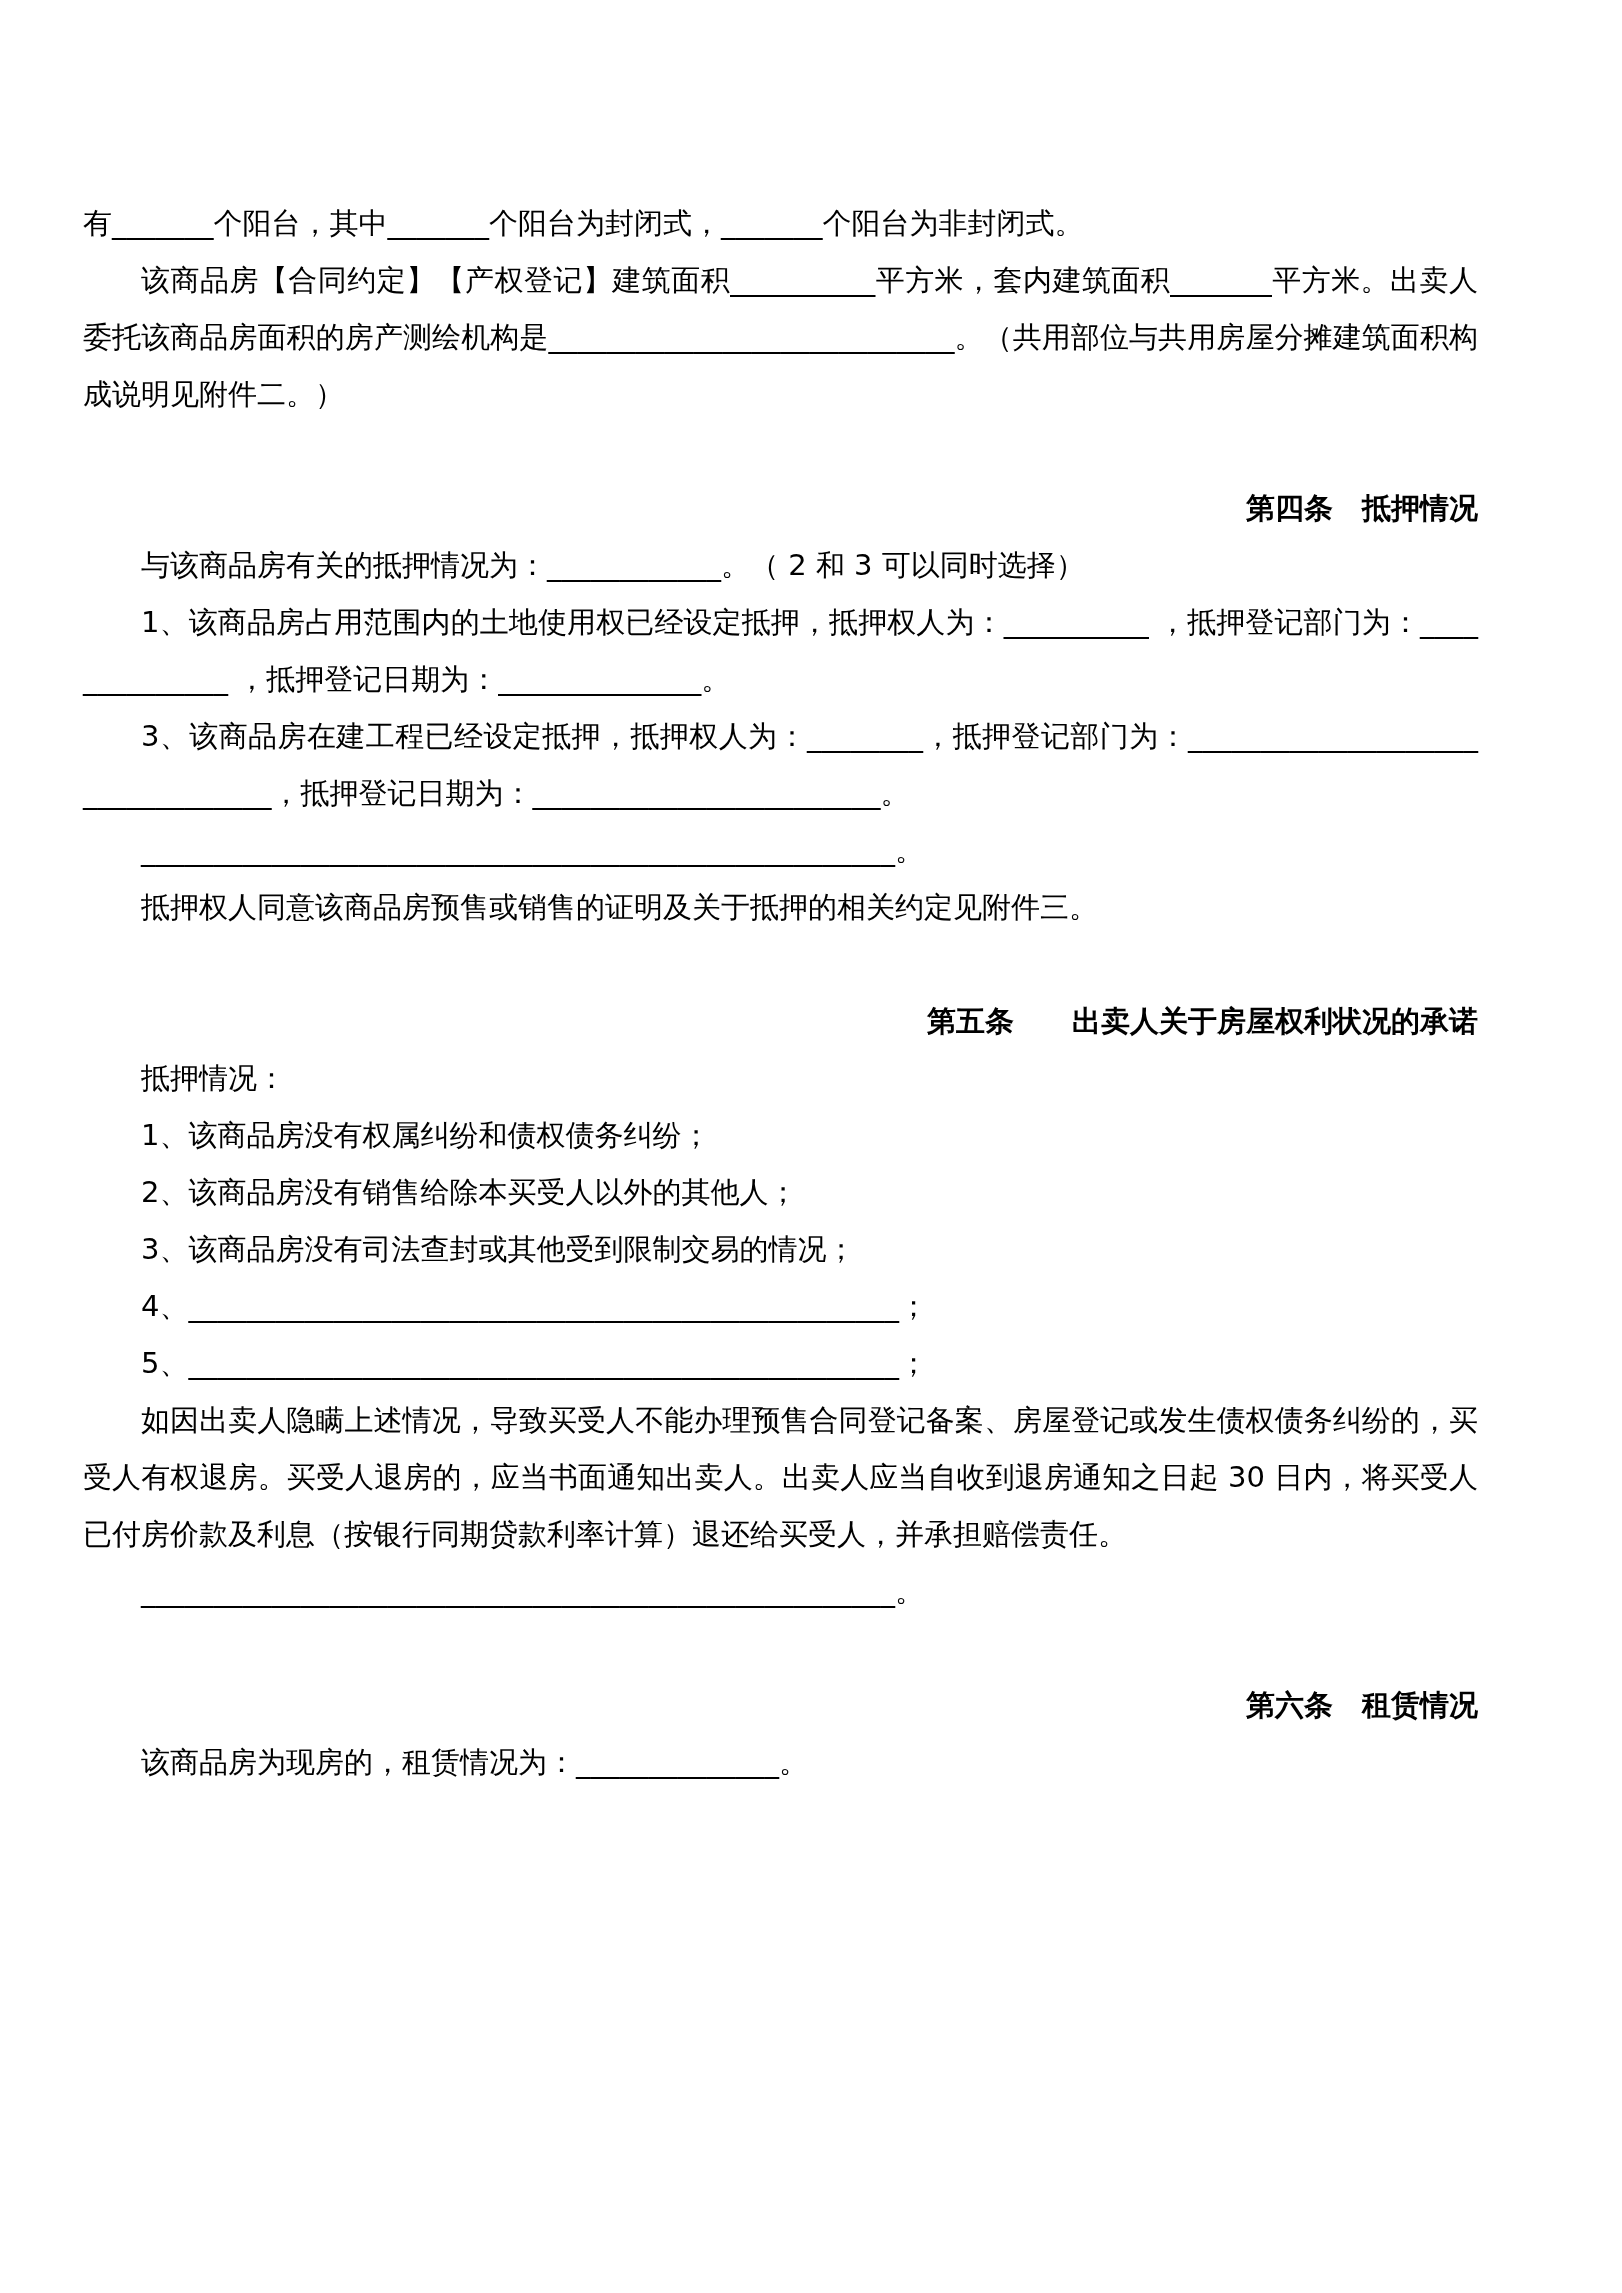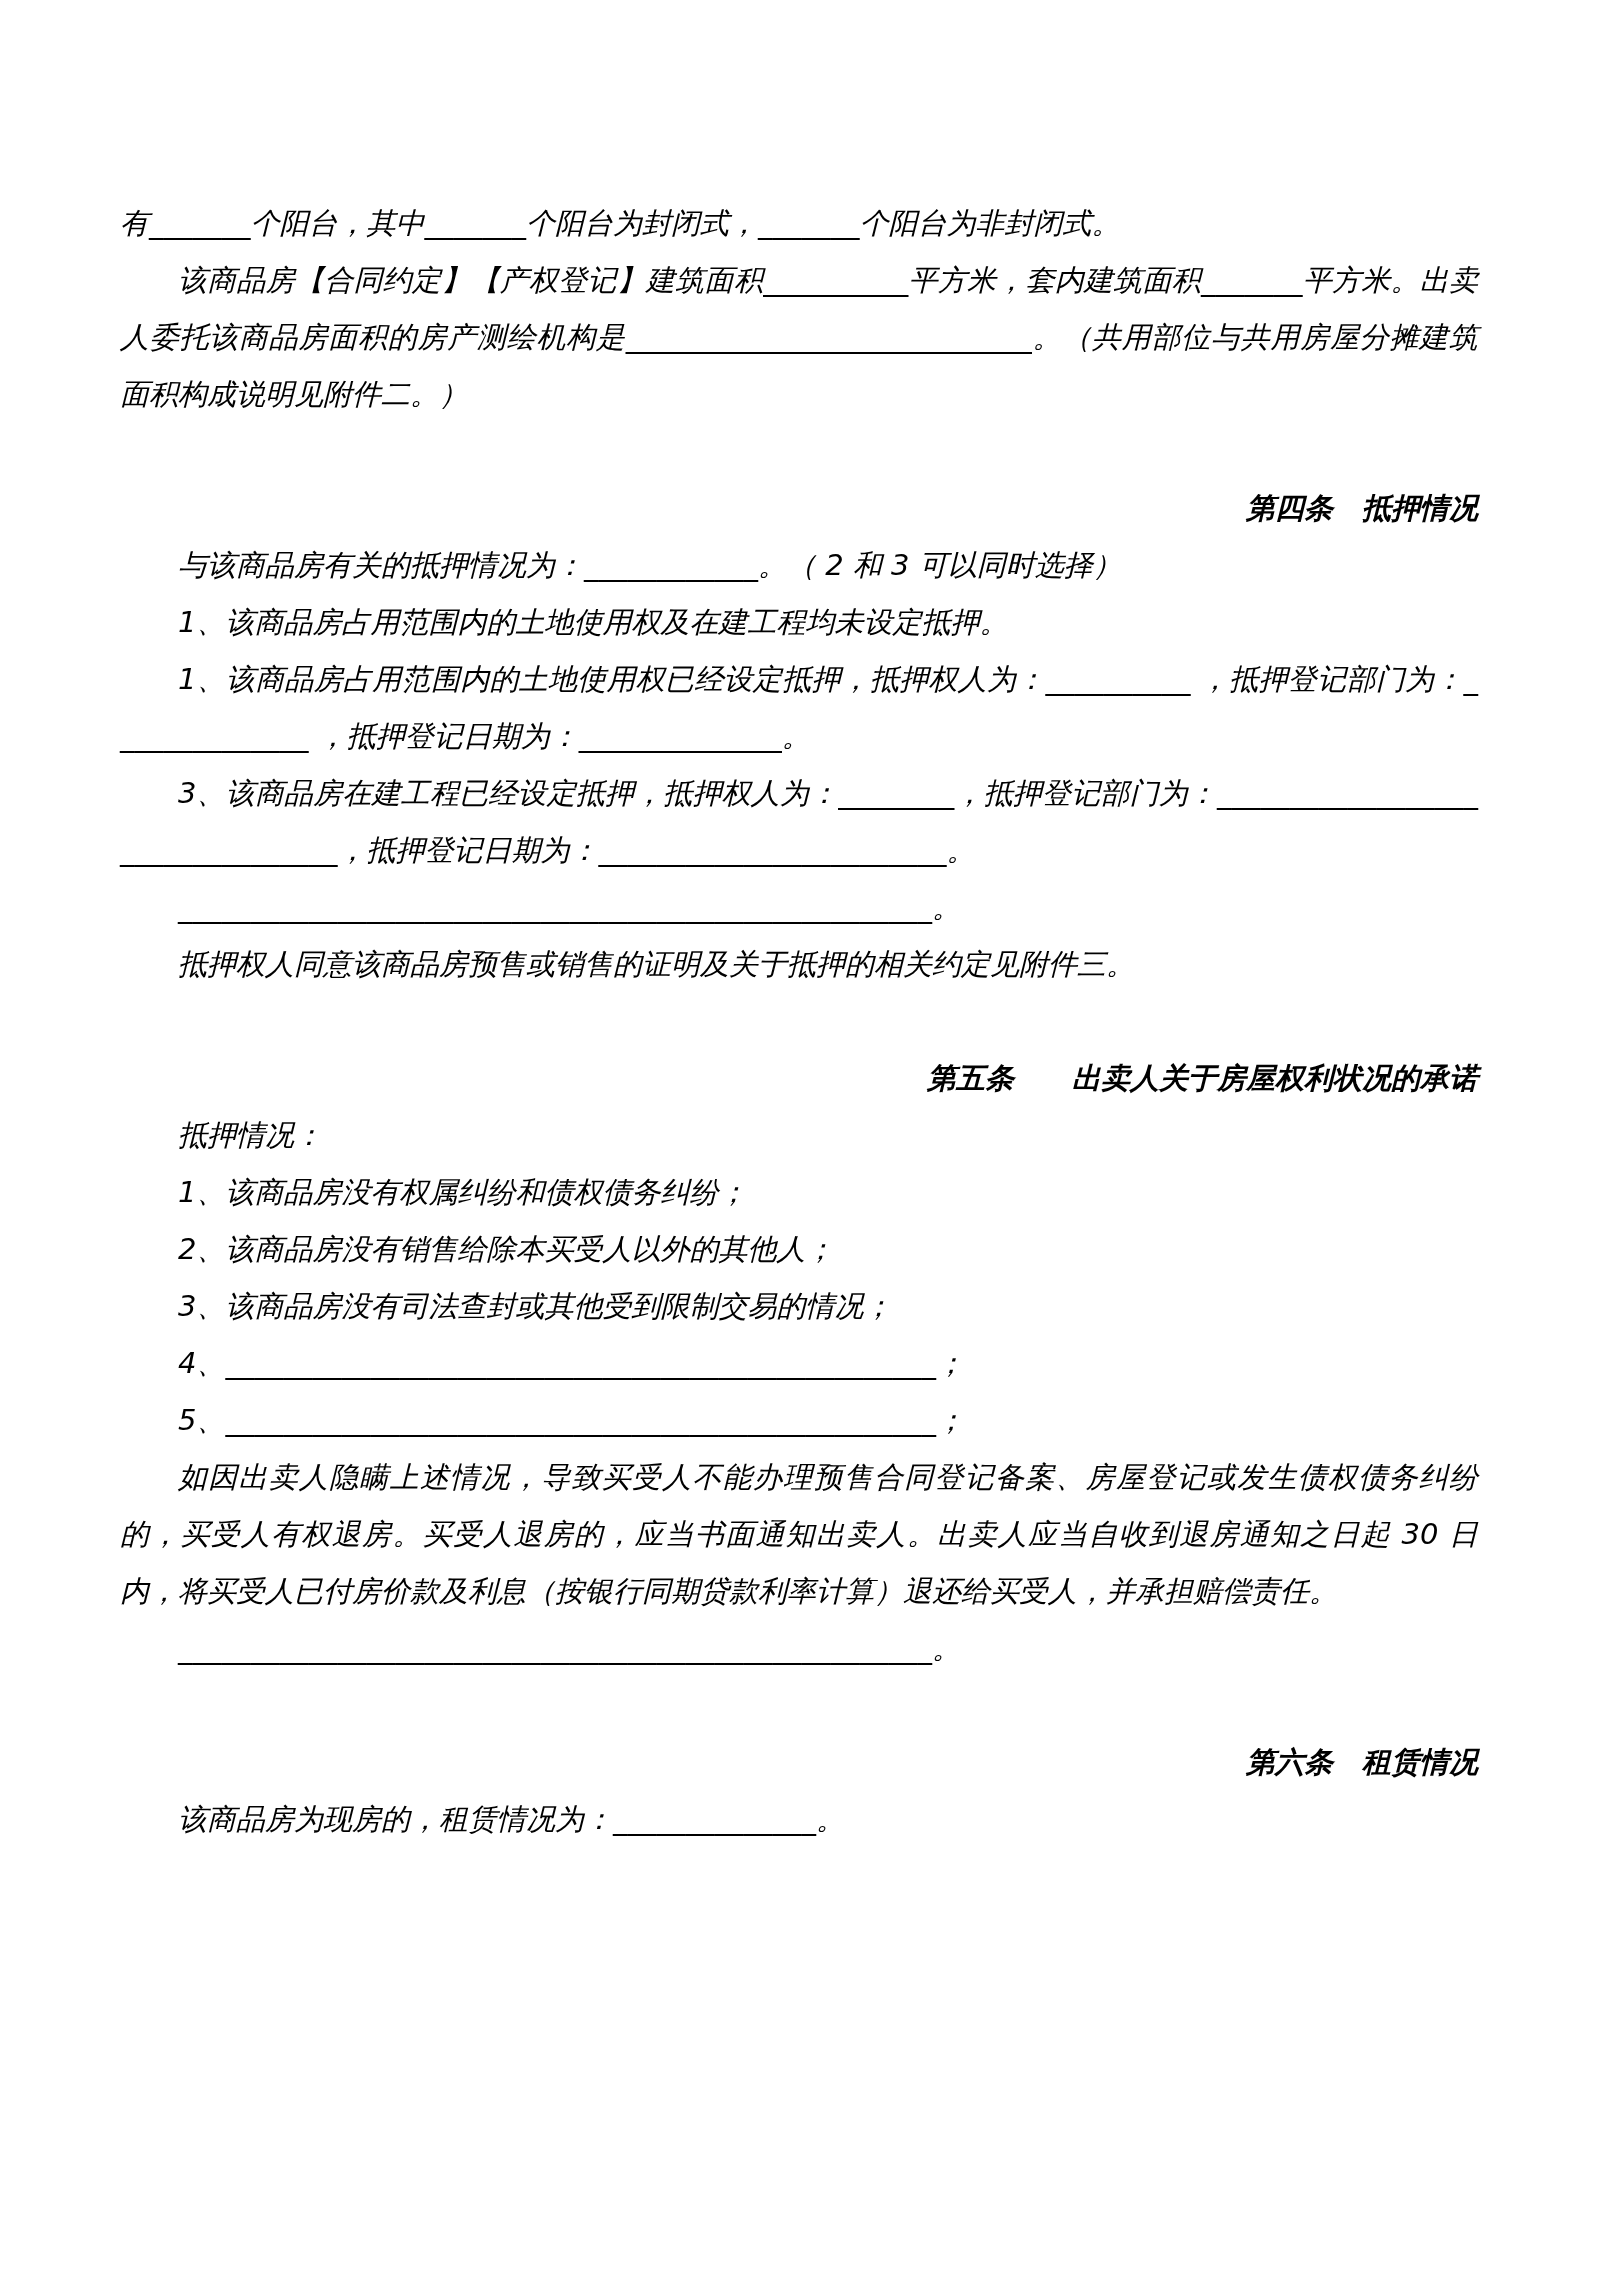--- a/index.html
+++ b/index.html
@@ -9,24 +9,23 @@
   }
   .page {
     position: relative;
     width: 1623px;
     height: 2294px;
     background: #ffffff;
     color: #000000;
     font-family: "DejaVu Sans", "Liberation Sans", sans-serif;
     font-size: 29px;
     line-height: 57px;
-    padding: 195px 145px 0 120px;
+    padding: 195px 145px 0 83px;
     box-sizing: border-box;
     overflow: hidden;
-    font-style: italic;
   }
   .para {
     margin: 0;
     padding: 0;
     text-align: justify;
     word-break: break-all;
   }
   .indent {
     text-indent: 2em;
   }
@@ -42,21 +41,20 @@
 </style>
 </head>
 <body>
 
 <div class="page">
   <p class="para">有_______个阳台，其中_______个阳台为封闭式，_______个阳台为非封闭式。</p>
   <p class="para indent">该商品房【合同约定】【产权登记】建筑面积__________平方米，套内建筑面积_______平方米。出卖人委托该商品房面积的房产测绘机构是____________________________。（共用部位与共用房屋分摊建筑面积构成说明见附件二。）</p>
 
   <p class="heading">第四条　抵押情况</p>
   <p class="para indent">与该商品房有关的抵押情况为：____________。（ 2 和 3 可以同时选择）</p>
-  <p class="para indent">1、该商品房占用范围内的土地使用权及在建工程均未设定抵押。</p>
   <p class="para indent">1、该商品房占用范围内的土地使用权已经设定抵押，抵押权人为：__________ ，抵押登记部门为：______________ ，抵押登记日期为：______________。</p>
   <p class="para indent">3、该商品房在建工程已经设定抵押，抵押权人为：________，抵押登记部门为：_________________________________，抵押登记日期为：________________________。</p>
   <p class="para indent">____________________________________________________。</p>
   <p class="para indent">抵押权人同意该商品房预售或销售的证明及关于抵押的相关约定见附件三。</p>
 
   <p class="heading">第五条　　出卖人关于房屋权利状况的承诺</p>
   <p class="para indent">抵押情况：</p>
   <p class="para indent">1、该商品房没有权属纠纷和债权债务纠纷；</p>
   <p class="para indent">2、该商品房没有销售给除本买受人以外的其他人；</p>
   <p class="para indent">3、该商品房没有司法查封或其他受到限制交易的情况；</p>

